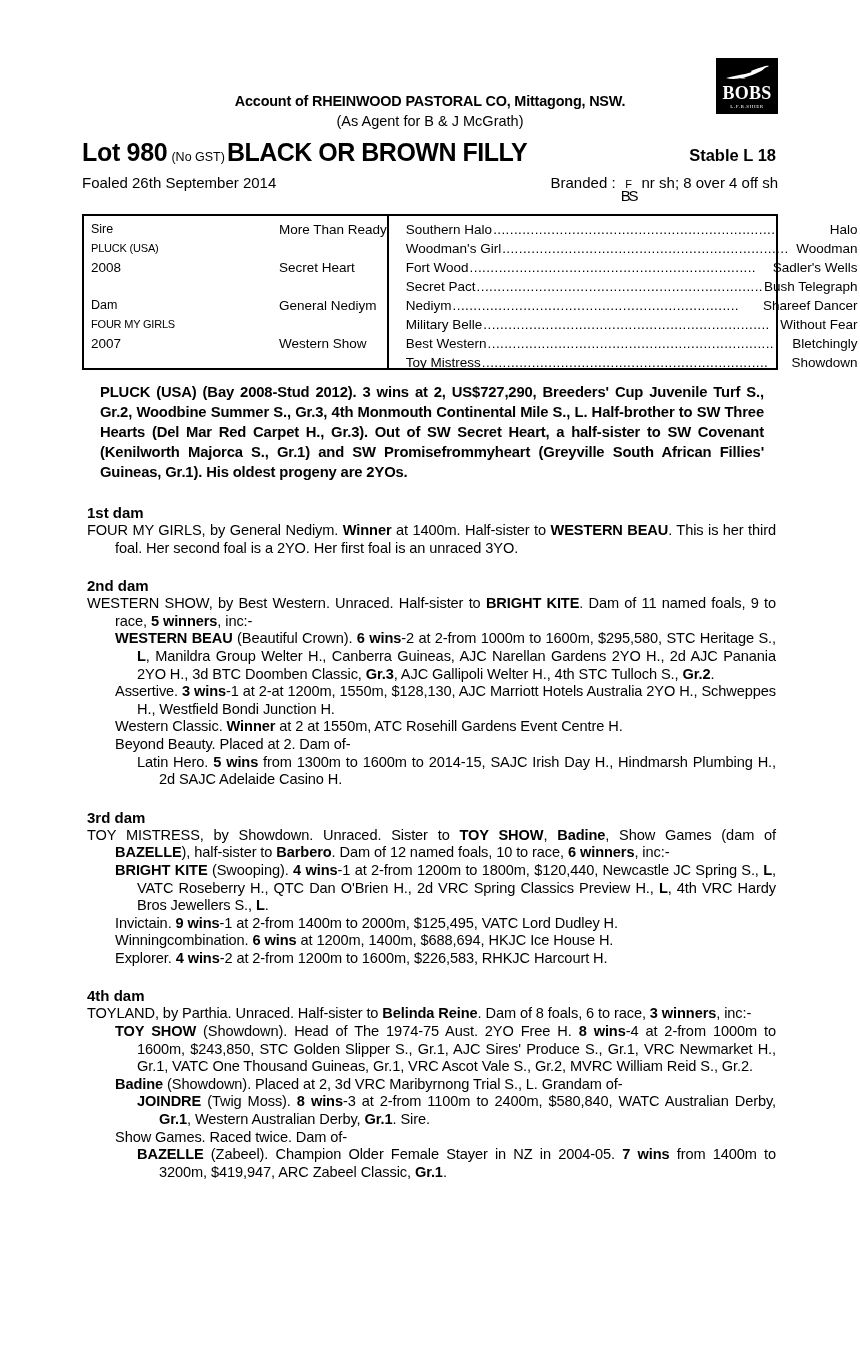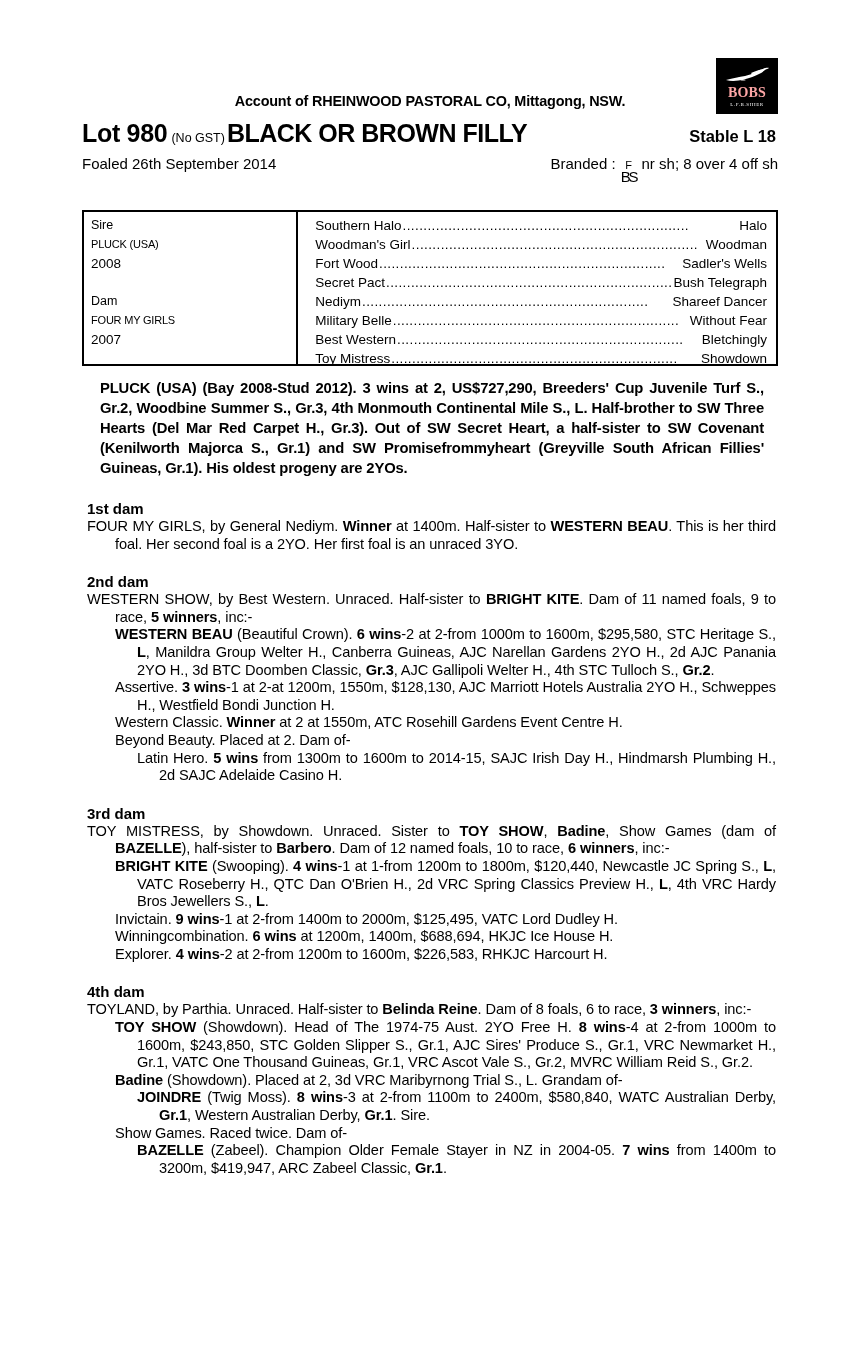--- a/index.html
+++ b/index.html
@@ -38,23 +38,23 @@
     justify-content: center;
     overflow: hidden;
   }
   .bobs-logo .horse {
     width: 46px;
     height: 20px;
     display: block;
     margin-bottom: 1px;
   }
   .bobs-logo .bobs-word {
-    color: #fca5a5;
+    color: #ffffff;
     font-family: "Liberation Serif", serif;
-    font-size: 14px;
+    font-size: 18px;
     font-weight: bold;
     letter-spacing: 0.2px;
     line-height: 1;
   }
   .bobs-logo .bobs-sub {
     color: #ffffff;
     font-family: "Liberation Serif", serif;
     font-size: 5px;
     letter-spacing: 0.6px;
     line-height: 1;
@@ -132,21 +132,21 @@
     margin-bottom: -2px;
   }
   .brand-mark .base {
     font-size: 15px;
     line-height: 1;
     letter-spacing: -2.2px;
   }
 
   
   .ped-table {
-    margin-top: 26px;
+    margin-top: 11px;
     border: 2.5px solid #000;
     display: flex;
     height: 156px;
     box-sizing: border-box;
     gap: 8px;
   }
   .ped-left {
     width: 368px;
     box-sizing: border-box;
     border-right: 2px solid #000;
@@ -248,20 +248,21 @@
       <path fill="#ffffff" d="M4 30 C18 26 30 24 42 22 C50 20 58 17 66 13 C72 10 78 7 86 6 C82 11 76 15 70 18 C62 22 52 26 40 29 C28 32 14 33 4 30 Z"></path>
       <path fill="#ffffff" d="M54 16 C60 13 68 10 76 9 C70 13 63 16 56 19 Z"></path>
       <path fill="#ffffff" d="M30 24 C34 27 38 29 44 30 C38 32 32 31 28 28 Z"></path>
       <path fill="#ffffff" d="M78 8 C82 6 87 5 90 6 C87 8 83 9 79 10 Z"></path>
     </svg>
     <div class="bobs-word">BOBS</div>
     <div class="bobs-sub">L.F.B.SHIER</div>
   </div>
 
   <div class="acct-line">Account of RHEINWOOD PASTORAL CO, Mittagong, NSW.</div>
+  <div class="agent-line">(As Agent for B &amp; J McGrath)</div>
 
   <div class="lot-row">
     <span class="lot-no">Lot 980</span>
     <span class="no-gst">(No GST)</span>
     <span class="colour-sex">BLACK OR BROWN FILLY</span>
     <span class="stable">Stable L 18</span>
   </div>
 
   <div class="foaled-row">
     <span>Foaled 26th September 2014</span>
@@ -276,20 +277,29 @@
   <div class="ped-table">
     <div class="ped-left">
       <div class="ped-col-a">
         <div class="pl small">Sire</div>
         <div class="pl bigbold">PLUCK (USA)</div>
         <div class="pl">2008</div>
         <div class="pl spacer">&nbsp;</div>
         <div class="pl small">Dam</div>
         <div class="pl bigbold">FOUR MY GIRLS</div>
         <div class="pl">2007</div>
+      </div>
+      <div class="ped-col-b">
+        <div class="pl">More Than Ready</div>
+        <div class="pl spacer">&nbsp;</div>
+        <div class="pl">Secret Heart</div>
+        <div class="pl spacer">&nbsp;</div>
+        <div class="pl">General Nediym</div>
+        <div class="pl spacer">&nbsp;</div>
+        <div class="pl">Western Show</div>
       </div>
     </div>
     <div class="ped-right" id="gp-list">
         <div class="gp-row">
           <span class="lft">Southern Halo</span>
           <span class="dots">.....................................................................</span>
           <span class="rgt">Halo</span>
         </div>
         <div class="gp-row">
           <span class="lft">Woodman's Girl</span>
@@ -336,21 +346,21 @@
       <div class="para lvl0h"><span>FOUR MY GIRLS, by General Nediym. </span><b>Winner</b><span> at 1400m. Half-sister to </span><b>WESTERN BEAU</b><span>. This is her third foal. Her second foal is a 2YO. Her first foal is an unraced 3YO.</span></div>
       <div class="dam-head">2nd dam</div>
       <div class="para lvl0h"><span>WESTERN SHOW, by Best Western. Unraced. Half-sister to </span><b>BRIGHT KITE</b><span>. Dam of 11 named foals, 9 to race, </span><b>5 winners</b><span>, inc:-</span></div>
       <div class="para lvl1h"><b>WESTERN BEAU</b><span> (Beautiful Crown). </span><b>6 wins</b><span>-2 at 2-from 1000m to 1600m, $295,580, STC Heritage S., </span><b>L</b><span>, Manildra Group Welter H., Canberra Guineas, AJC Narellan Gardens 2YO H., 2d AJC Panania 2YO H., 3d BTC Doomben Classic, </span><b>Gr.3</b><span>, AJC Gallipoli Welter H., 4th STC Tulloch S., </span><b>Gr.2</b><span>.</span></div>
       <div class="para lvl1h"><span>Assertive. </span><b>3 wins</b><span>-1 at 2-at 1200m, 1550m, $128,130, AJC Marriott Hotels Australia 2YO H., Schweppes H., Westfield Bondi Junction H.</span></div>
       <div class="para lvl1h"><span>Western Classic. </span><b>Winner</b><span> at 2 at 1550m, ATC Rosehill Gardens Event Centre H.</span></div>
       <div class="para lvl1h"><span>Beyond Beauty. Placed at 2. Dam of-</span></div>
       <div class="para lvl2h"><span>Latin Hero. </span><b>5 wins</b><span> from 1300m to 1600m to 2014-15, SAJC Irish Day H., Hindmarsh Plumbing H., 2d SAJC Adelaide Casino H.</span></div>
       <div class="dam-head">3rd dam</div>
       <div class="para lvl0h"><span>TOY MISTRESS, by Showdown. Unraced. Sister to </span><b>TOY SHOW</b><span>, </span><b>Badine</b><span>, Show Games (dam of </span><b>BAZELLE</b><span>), half-sister to </span><b>Barbero</b><span>. Dam of 12 named foals, 10 to race, </span><b>6 winners</b><span>, inc:-</span></div>
-      <div class="para lvl1h"><b>BRIGHT KITE</b><span> (Swooping). </span><b>4 wins</b><span>-1 at 1-from 1200m to 1800m, $120,440, Newcastle JC Spring S., </span><b>L</b><span>, VATC Roseberry H., QTC Dan O'Brien H., 2d VRC Spring Classics Preview H., </span><b>L</b><span>, 4th VRC Hardy Bros Jewellers S., </span><b>L</b><span>.</span></div>
+      <div class="para lvl1h"><b>BRIGHT KITE</b><span> (Swooping). </span><b>4 wins</b><span>-1 at 2-from 1200m to 1800m, $120,440, Newcastle JC Spring S., </span><b>L</b><span>, VATC Roseberry H., QTC Dan O'Brien H., 2d VRC Spring Classics Preview H., </span><b>L</b><span>, 4th VRC Hardy Bros Jewellers S., </span><b>L</b><span>.</span></div>
       <div class="para lvl1h"><span>Invictain. </span><b>9 wins</b><span>-1 at 2-from 1400m to 2000m, $125,495, VATC Lord Dudley H.</span></div>
       <div class="para lvl1h"><span>Winningcombination. </span><b>6 wins</b><span> at 1200m, 1400m, $688,694, HKJC Ice House H.</span></div>
       <div class="para lvl1h"><span>Explorer. </span><b>4 wins</b><span>-2 at 2-from 1200m to 1600m, $226,583, RHKJC Harcourt H.</span></div>
       <div class="dam-head">4th dam</div>
       <div class="para lvl0h"><span>TOYLAND, by Parthia. Unraced. Half-sister to </span><b>Belinda Reine</b><span>. Dam of 8 foals, 6 to race, </span><b>3 winners</b><span>, inc:-</span></div>
       <div class="para lvl1h"><b>TOY SHOW</b><span> (Showdown). Head of The 1974-75 Aust. 2YO Free H. </span><b>8 wins</b><span>-4 at 2-from 1000m to 1600m, $243,850, STC Golden Slipper S., Gr.1, AJC Sires' Produce S., Gr.1, VRC Newmarket H., Gr.1, VATC One Thousand Guineas, Gr.1, VRC Ascot Vale S., Gr.2, MVRC William Reid S., Gr.2.</span></div>
       <div class="para lvl1h"><b>Badine</b><span> (Showdown). Placed at 2, 3d VRC Maribyrnong Trial S., L. Grandam of-</span></div>
       <div class="para lvl2h"><b>JOINDRE</b><span> (Twig Moss). </span><b>8 wins</b><span>-3 at 2-from 1100m to 2400m, $580,840, WATC Australian Derby, </span><b>Gr.1</b><span>, Western Australian Derby, </span><b>Gr.1</b><span>. Sire.</span></div>
       <div class="para lvl1h"><span>Show Games. Raced twice. Dam of-</span></div>
       <div class="para lvl2h"><b>BAZELLE</b><span> (Zabeel). Champion Older Female Stayer in NZ in 2004-05. </span><b>7 wins</b><span> from 1400m to 3200m, $419,947, ARC Zabeel Classic, </span><b>Gr.1</b><span>.</span></div>

